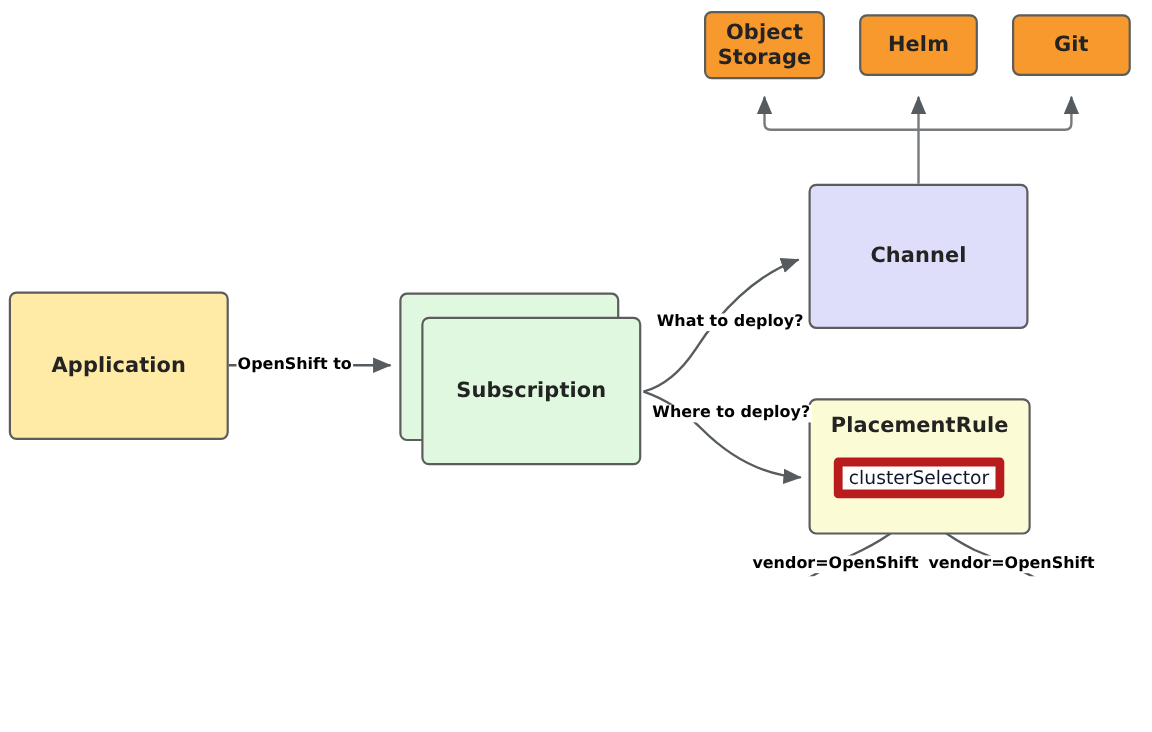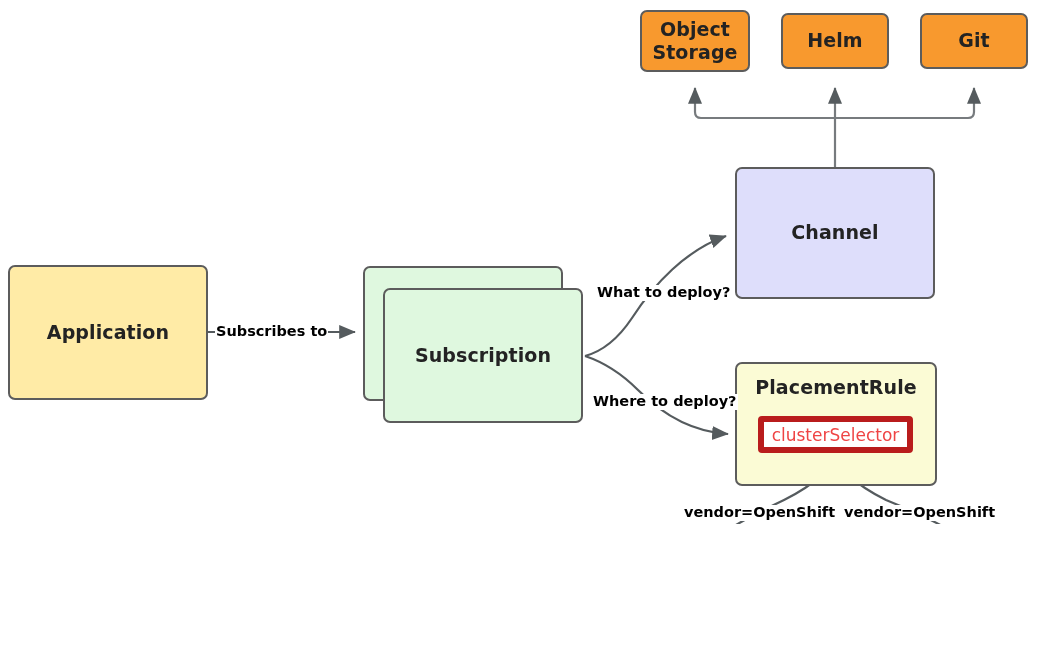--- a/index.html
+++ b/index.html
@@ -55,28 +55,28 @@
     background: #fbfbd5;
     font-size: 19px;
     align-items: flex-start;
     justify-content: center;
     padding-top: 12px;
   }
   .subbox {
     position: absolute;
     box-sizing: border-box;
     background: #ffffff;
-    border: 6px solid #b91c1c;
+    border: 8px solid #b91c1c;
     border-radius: 4px;
     display: flex;
     align-items: center;
     justify-content: center;
     font-size: 17px;
     font-weight: normal;
-    color: #ef4444;
+    color: #0f172a;
   }
   .edge-label {
     position: absolute;
     font-size: 14.5px;
     font-weight: bold;
     color: #000000;
     white-space: nowrap;
     background: #ffffff;
     padding: 0 1px;
     line-height: 1.1;
@@ -161,25 +161,25 @@
     <span>Channel</span>
   </div>
 
   <div class="node node-placement" style="left:735px; top:362px; width:202px; height:124px;">
     <span>PlacementRule</span>
   </div>
   <div class="subbox" style="left:758px; top:416px; width:155px; height:37px;">
     <span>clusterSelector</span>
   </div>
 
-  <div class="edge-label" style="left:215px; top:324px;">Subscribes to</div>
+  <div class="edge-label" style="left:215px; top:324px;">OpenShift to</div>
 
   <div class="edge-label" style="left:596px; top:285px;">What to deploy?</div>
 
-  <div class="edge-label" style="left:592px; top:394px;">Where to deploy?</div>
+  <div class="edge-label" style="left:592px; top:368px;">Where to deploy?</div>
 
   <div class="edge-label" style="left:683px; top:505px;">vendor=OpenShift</div>
 
   <div class="edge-label" style="left:843px; top:505px;">vendor=OpenShift</div>
 
   <div class="logo" style="left:630px; top:572px; width:88px; height:88px;">
     <svg viewBox="0 0 100 100" width="88" height="88" xmlns="http://www.w3.org/2000/svg">
       <g fill="#eb0000">
         <path d="M50 10 a40 40 0 1 0 0.001 0 z M50 26 a24 24 0 1 1 -0.001 0 z" fill-rule="evenodd"></path>
         <polygon points="4,56 28,48 33,62 9,70"></polygon>

